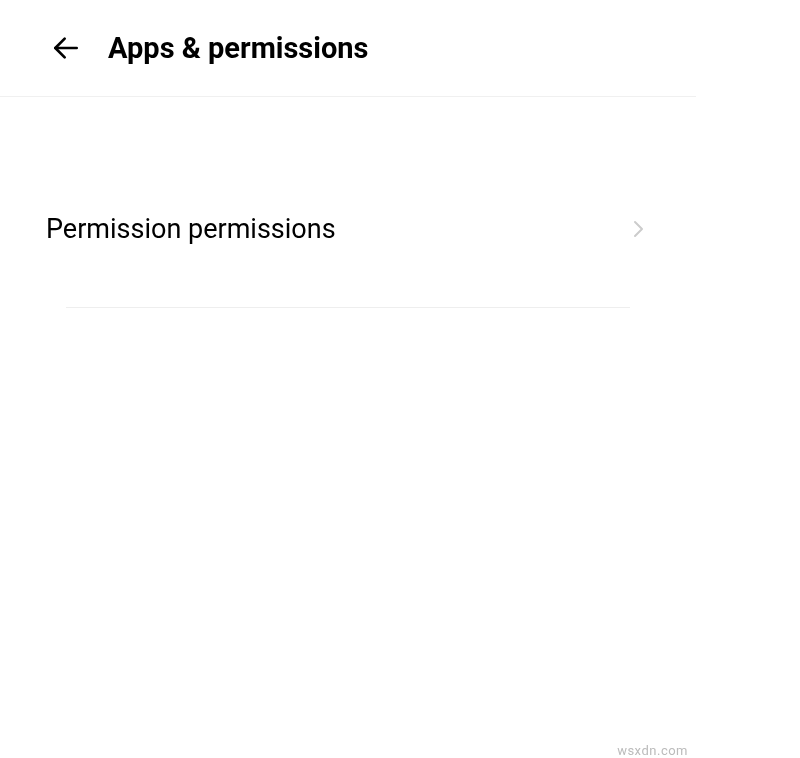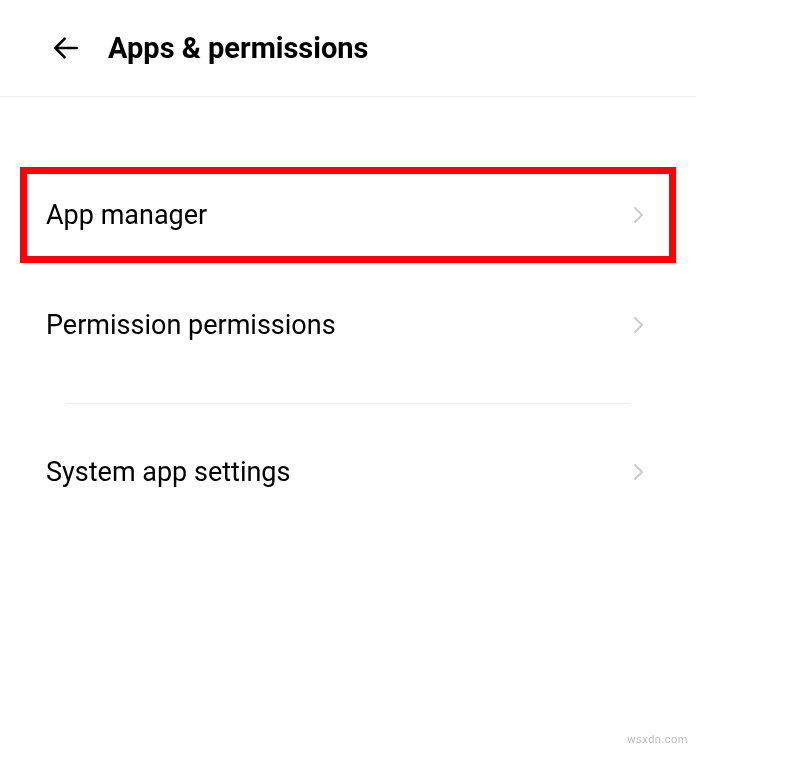--- a/index.html
+++ b/index.html
@@ -73,22 +73,22 @@
       height: 1px;
       background: #eeeeee;
       margin: 30px 46px 20px 46px;
     }
     .group-gap {
       height: 14px;
     }
     .watermark {
       position: absolute;
       right: 8px;
-      bottom: 12px;
-      font-size: 11px;
+      bottom: 0;
+      font-size: 13px;
       color: #bbb;
       letter-spacing: 0.5px;
       margin-top: 47px;
     }
     .page {
       position: relative;
       width: 696px;
       height: 758px;
     }
   </style>
@@ -103,48 +103,32 @@
         <polyline points="11 5 4 12 11 19"></polyline>
       </svg>
     </div>
     <div class="title">Apps &amp; permissions</div>
   </div>
 
   <div class="spacer"></div>
 
   <div class="list">
 
-    <div class="row highlighted">
-      <span class="row-label">App manager</span>
-      <span class="chevron">
-        <svg viewBox="0 0 24 24" fill="none" stroke="#cccccc" stroke-width="2" stroke-linecap="round" stroke-linejoin="round">
-          <polyline points="9 5 16 12 9 19"></polyline>
-        </svg>
-      </span>
-    </div>
 
     <div class="group-gap"></div>
 
     <div class="row">
       <span class="row-label">Permission permissions</span>
       <span class="chevron">
         <svg viewBox="0 0 24 24" fill="none" stroke="#cccccc" stroke-width="2" stroke-linecap="round" stroke-linejoin="round">
           <polyline points="9 5 16 12 9 19"></polyline>
         </svg>
       </span>
     </div>
 
 
     <div class="section-divider"></div>
 
-    <div class="row">
-      <span class="row-label">System app settings</span>
-      <span class="chevron">
-        <svg viewBox="0 0 24 24" fill="none" stroke="#cccccc" stroke-width="2" stroke-linecap="round" stroke-linejoin="round">
-          <polyline points="9 5 16 12 9 19"></polyline>
-        </svg>
-      </span>
-    </div>
 
   </div>
 
   <div class="watermark">wsxdn.com</div>
 </div>
 
 </body></html>

